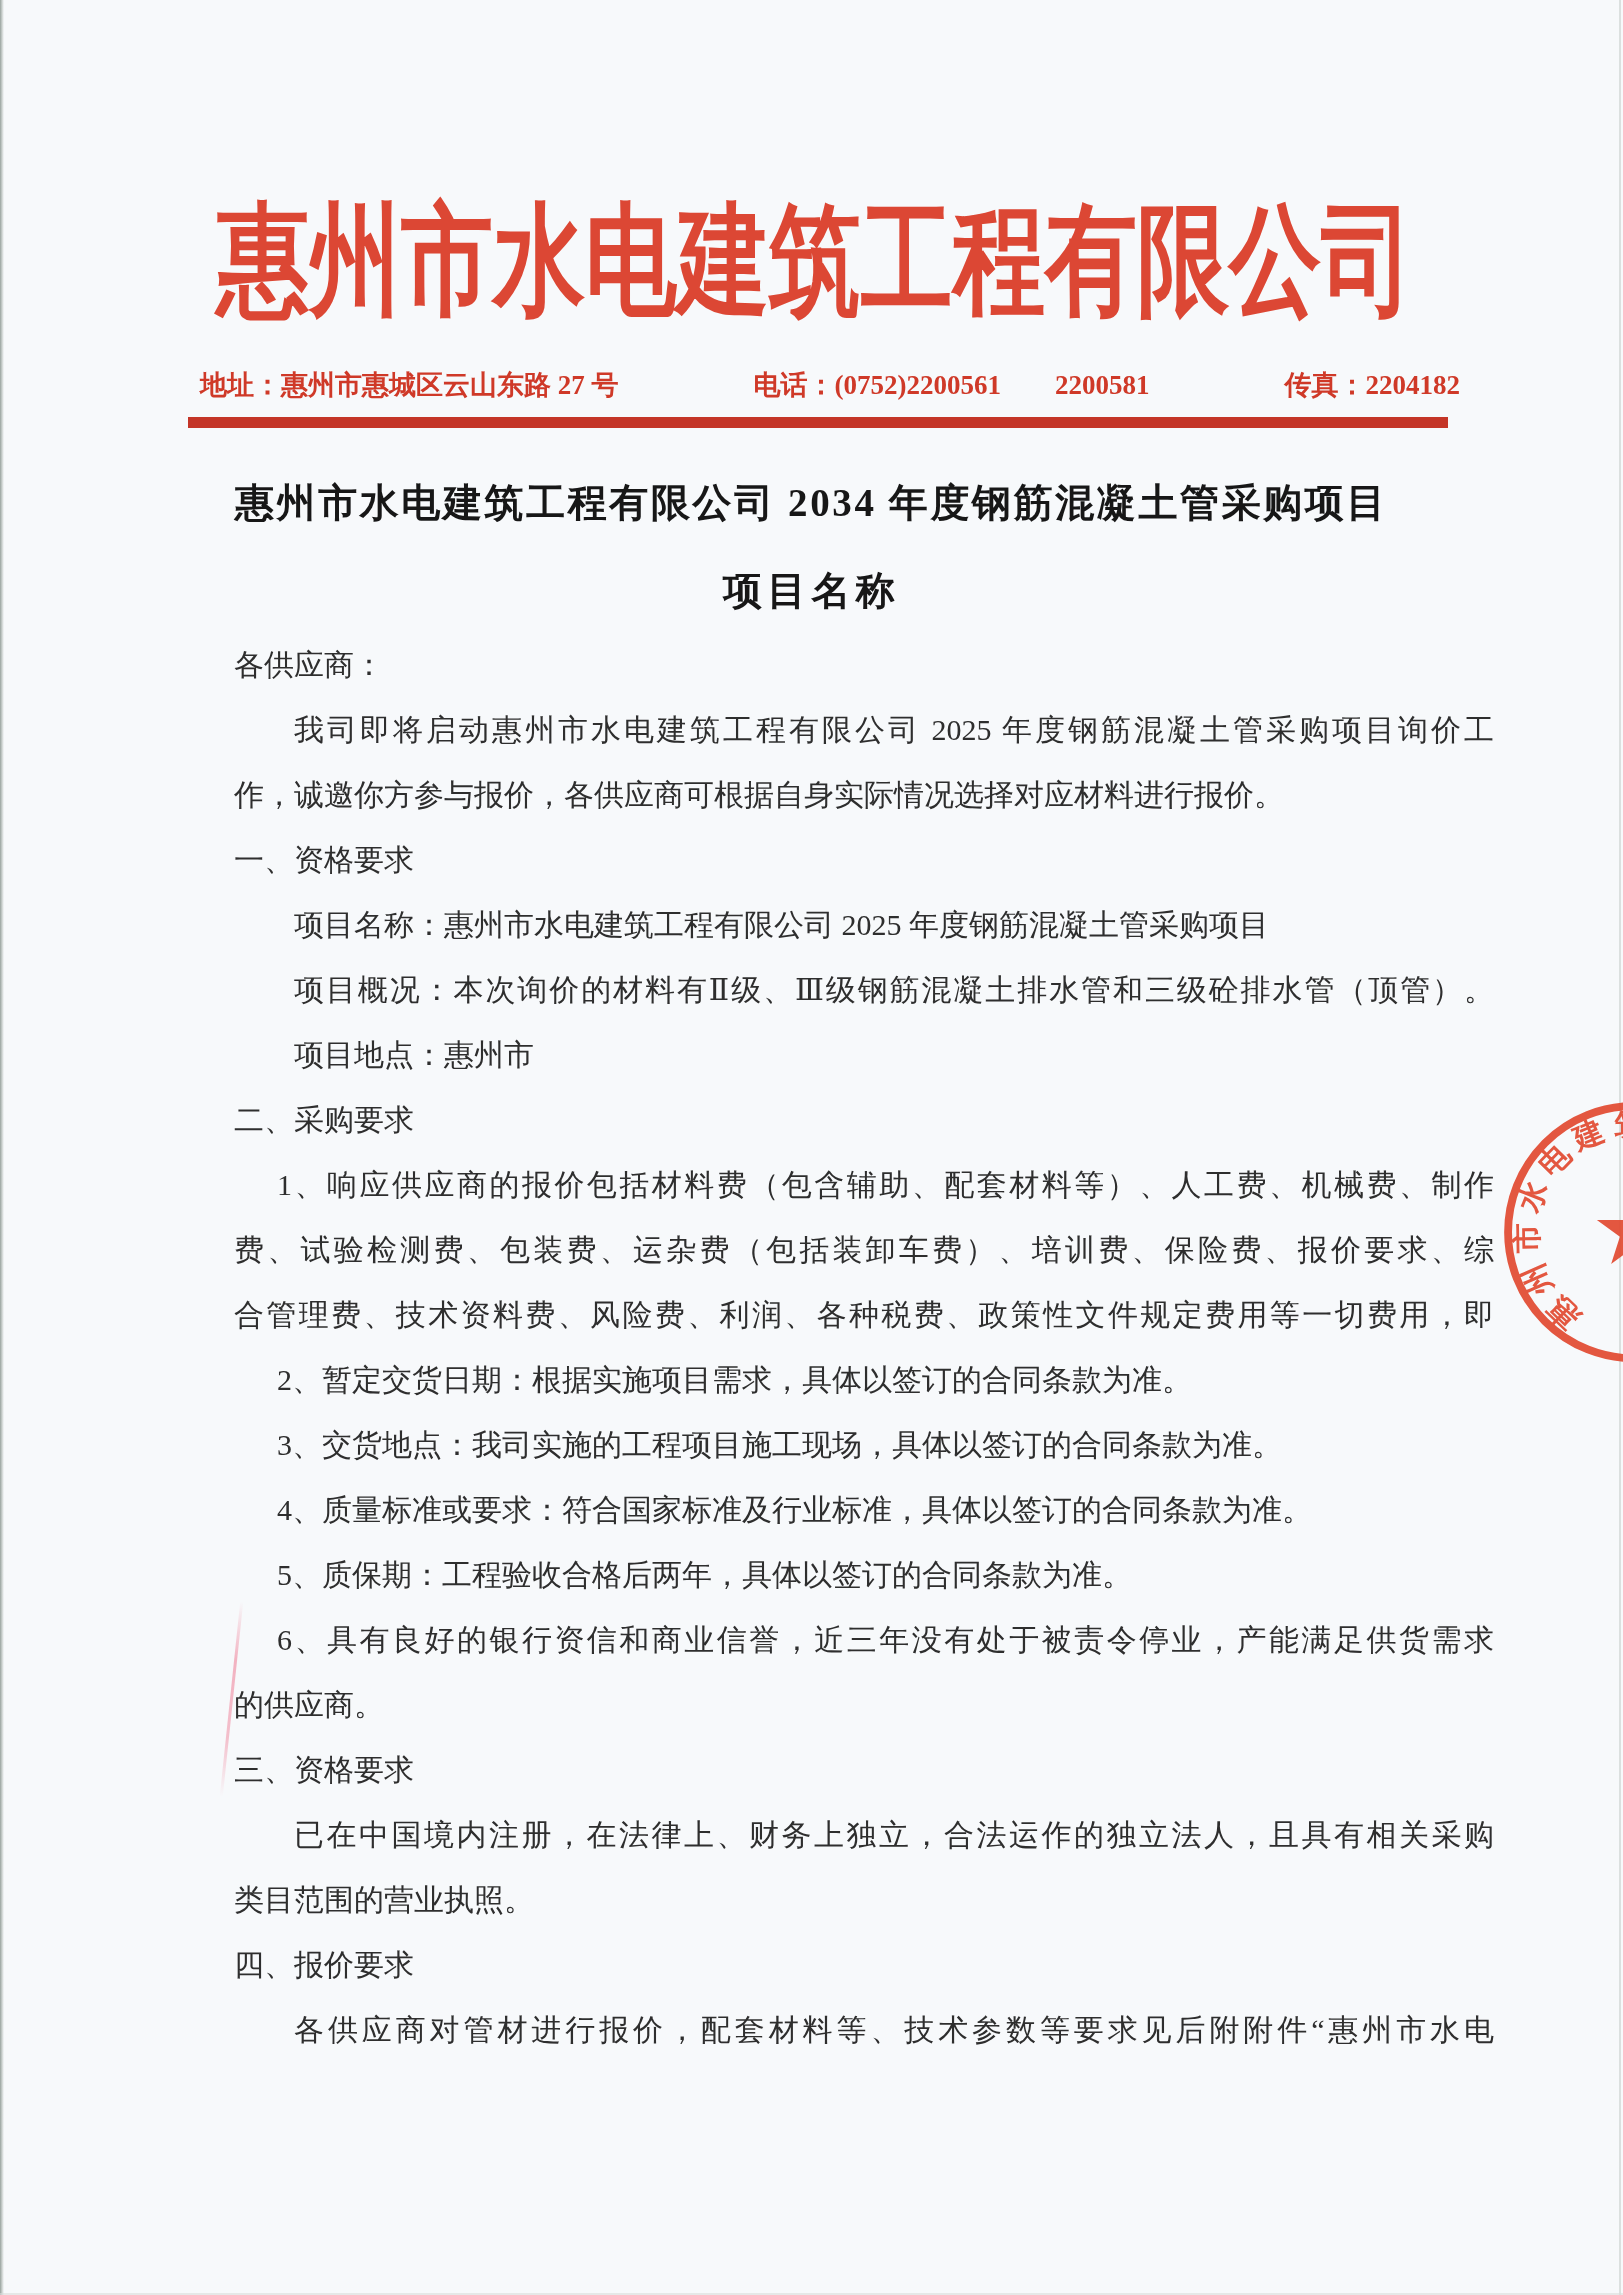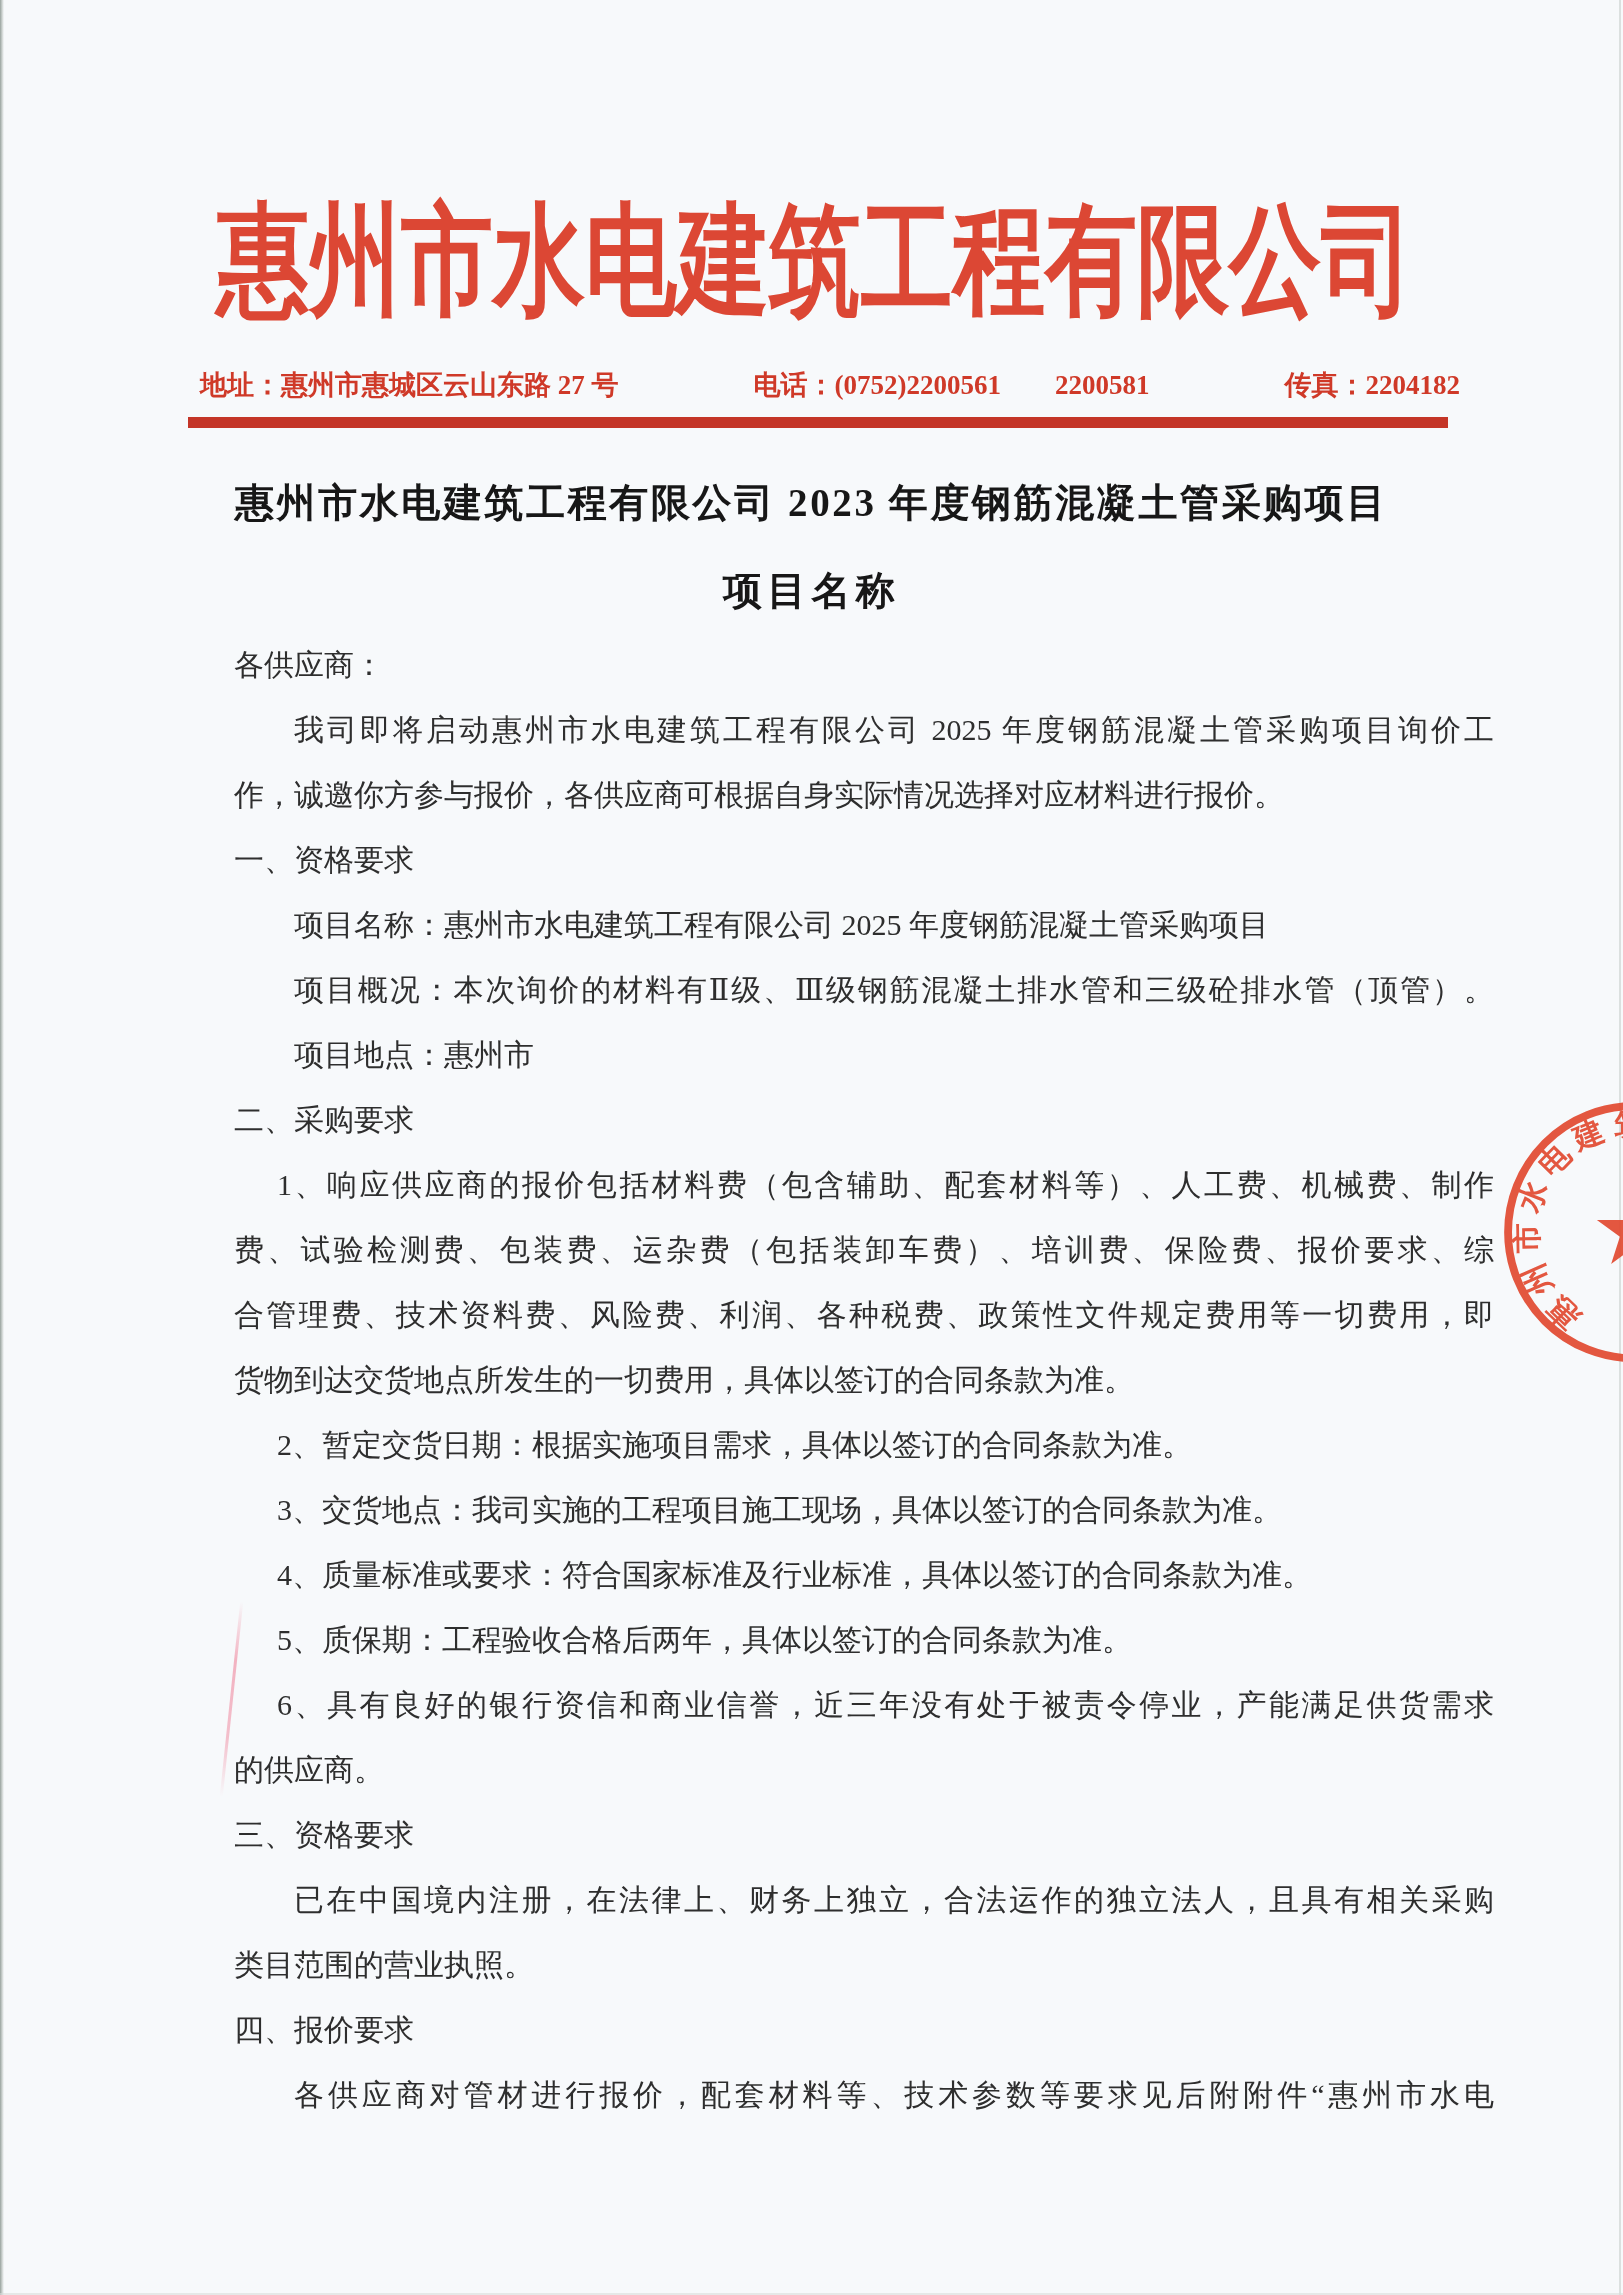--- a/index.html
+++ b/index.html
@@ -81,36 +81,35 @@
     </div>
 
   <div class="contact">
     <span>地址：惠州市惠城区云山东路 27 号</span>
     <span>电话：(0752)2200561　　2200581</span>
     <span>传真：2204182</span>
   </div>
 
   <div class="divider"></div>
 
-  <div class="doc-title1">惠州市水电建筑工程有限公司 2023 年度钢筋混凝土管采购项目</div>
+  <div class="doc-title1">惠州市水电建筑工程有限公司 2034 年度钢筋混凝土管采购项目</div>
   <div class="doc-title2">项目名称</div>
 
   <div class="body-lines">
       <div class="bline" style="padding-left: 0px;">各供应商：</div>
       <div class="bline just" style="padding-left: 60px;">我司即将启动惠州市水电建筑工程有限公司 2025 年度钢筋混凝土管采购项目询价工</div>
       <div class="bline" style="padding-left: 0px;">作，诚邀你方参与报价，各供应商可根据自身实际情况选择对应材料进行报价。</div>
       <div class="bline" style="padding-left: 0px;">一、资格要求</div>
       <div class="bline" style="padding-left: 60px;">项目名称：惠州市水电建筑工程有限公司 2025 年度钢筋混凝土管采购项目</div>
       <div class="bline just" style="padding-left: 60px;">项目概况：本次询价的材料有Ⅱ级、Ⅲ级钢筋混凝土排水管和三级砼排水管（顶管）。</div>
       <div class="bline" style="padding-left: 60px;">项目地点：惠州市</div>
       <div class="bline" style="padding-left: 0px;">二、采购要求</div>
       <div class="bline just" style="padding-left: 43px;">1、响应供应商的报价包括材料费（包含辅助、配套材料等）、人工费、机械费、制作</div>
       <div class="bline just" style="padding-left: 0px;">费、试验检测费、包装费、运杂费（包括装卸车费）、培训费、保险费、报价要求、综</div>
       <div class="bline just" style="padding-left: 0px;">合管理费、技术资料费、风险费、利润、各种税费、政策性文件规定费用等一切费用，即</div>
-      <div class="bline" style="padding-left: 0px;">货物到达交货地点所发生的一切费用，具体以签订的合同条款为准。</div>
       <div class="bline" style="padding-left: 43px;">2、暂定交货日期：根据实施项目需求，具体以签订的合同条款为准。</div>
       <div class="bline" style="padding-left: 43px;">3、交货地点：我司实施的工程项目施工现场，具体以签订的合同条款为准。</div>
       <div class="bline" style="padding-left: 43px;">4、质量标准或要求：符合国家标准及行业标准，具体以签订的合同条款为准。</div>
       <div class="bline" style="padding-left: 43px;">5、质保期：工程验收合格后两年，具体以签订的合同条款为准。</div>
       <div class="bline just" style="padding-left: 43px;">6、具有良好的银行资信和商业信誉，近三年没有处于被责令停业，产能满足供货需求</div>
       <div class="bline" style="padding-left: 0px;">的供应商。</div>
       <div class="bline" style="padding-left: 0px;">三、资格要求</div>
       <div class="bline just" style="padding-left: 60px; font-family: Liberation Serif, serif;">已在中国境内注册，在法律上、财务上独立，合法运作的独立法人，且具有相关采购</div>
       <div class="bline" style="padding-left: 0px;">类目范围的营业执照。</div>
       <div class="bline" style="padding-left: 0px;">四、报价要求</div>

